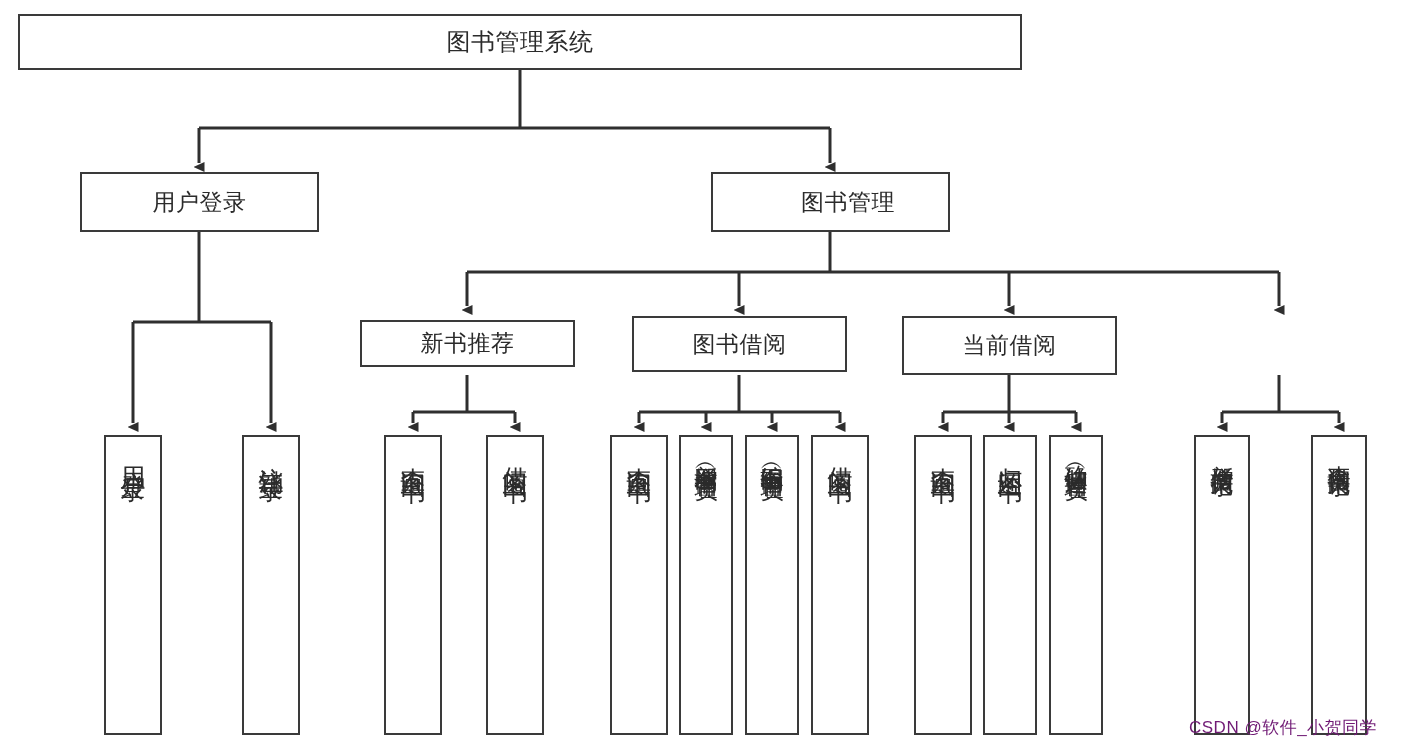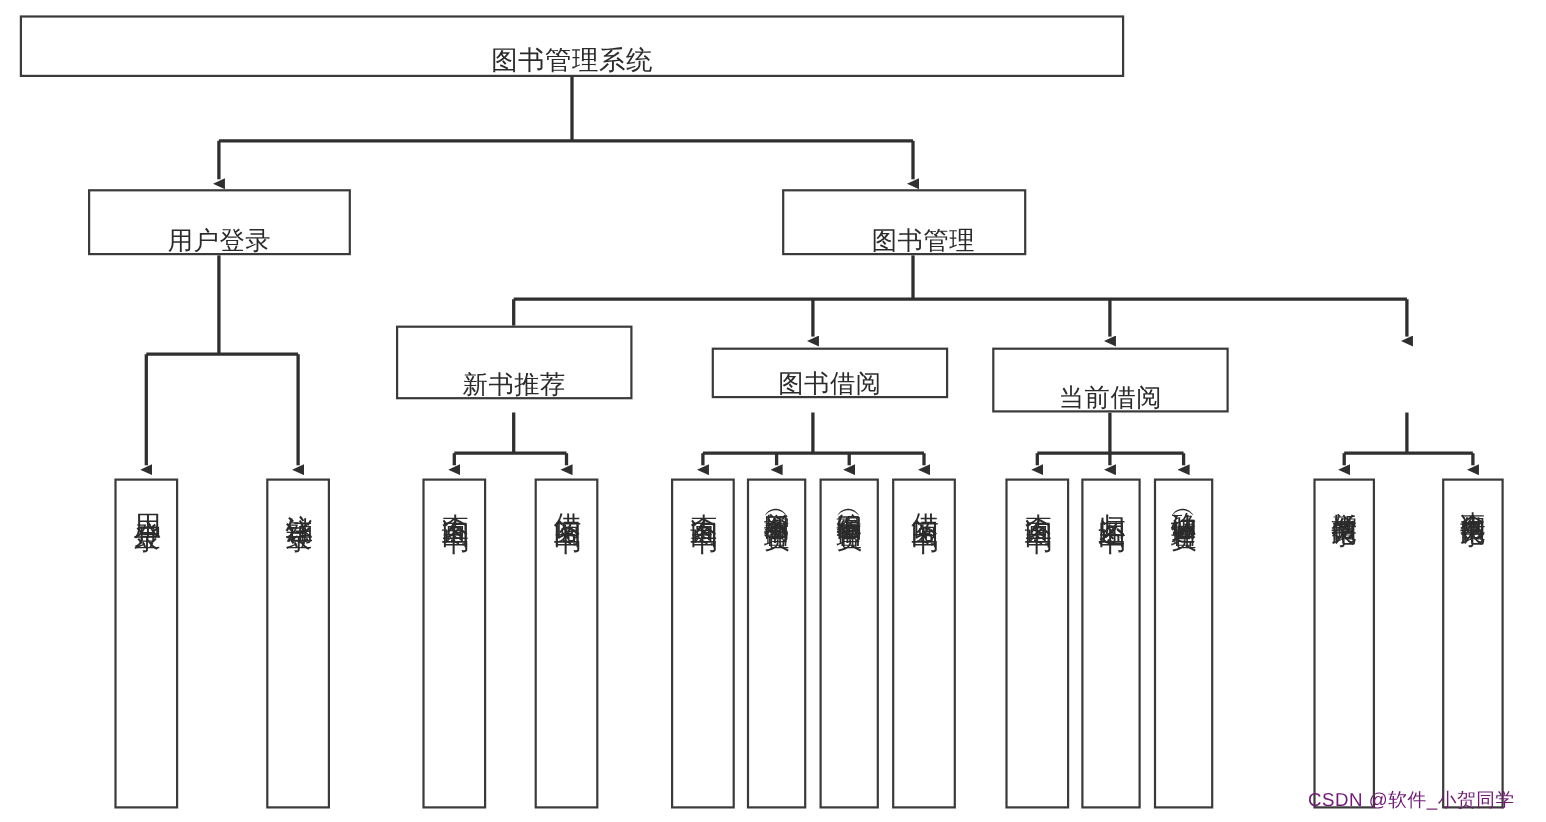--- a/index.html
+++ b/index.html
@@ -24,21 +24,21 @@
     width: 1405px;
     height: 747px;
     pointer-events: none;
   }
   .node {
     position: absolute;
     box-sizing: border-box;
     background: #ffffff;
     border: 2.5px solid #3a3a3a;
     display: flex;
-    align-items: flex-end;
+    align-items: center;
     justify-content: center;
     color: #2b2b2b;
   }
   .node .lbl {
     display: block;
     text-align: center;
     line-height: 1.0;
     color: #2b2b2b;
     white-space: nowrap;
   }
@@ -130,28 +130,28 @@
     </g>
   </svg>
 
   <div class="node root horiz" style="left:18px; top:14px; width:1004px; height:56px;">
     <span class="lbl">图书管理系统</span>
   </div>
 
   <div class="node horiz" style="left:80px; top:172px; width:239px; height:60px;">
     <span class="lbl">用户登录</span>
   </div>
-  <div class="node horiz" style="left:711px; top:172px; width:222px; height:60px;padding-left:35px;">
+  <div class="node horiz" style="left:711px; top:172px; width:239px; height:60px;padding-left:35px;">
     <span class="lbl">图书管理</span>
   </div>
 
-  <div class="node horiz" style="left:360px; top:296px; width:215px; height:67px;">
+  <div class="node horiz" style="left:360px; top:320px; width:215px; height:47px;">
     <span class="lbl">新书推荐</span>
   </div>
-  <div class="node horiz" style="left:632px; top:316px; width:215px; height:46px;margin-left:15px;">
+  <div class="node horiz" style="left:632px; top:316px; width:215px; height:56px;">
     <span class="lbl">图书借阅</span>
   </div>
   <div class="node horiz" style="left:902px; top:316px; width:215px; height:59px;">
     <span class="lbl">当前借阅</span>
   </div>
 
   <div class="node vert" style="left:104px; top:435px; width:58px; height:300px;">
     <span class="lbl">用户登录</span>
   </div>
   <div class="node vert" style="left:242px; top:435px; width:58px; height:300px;">

